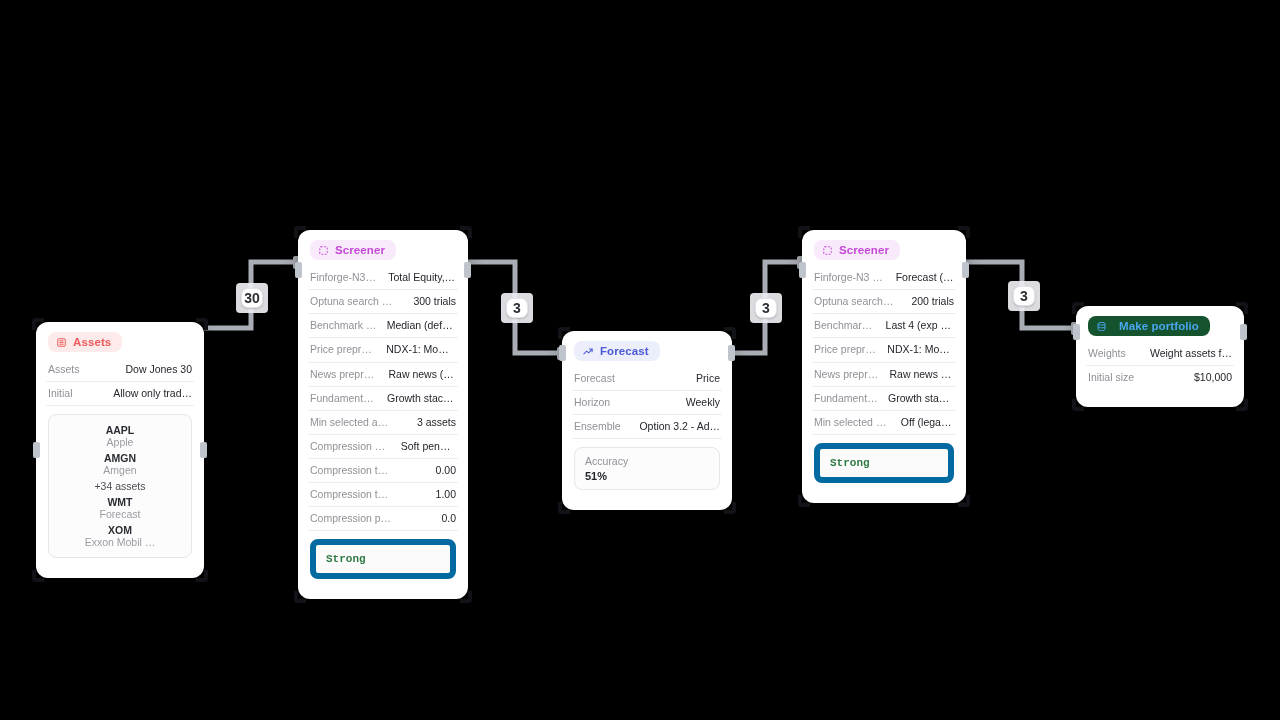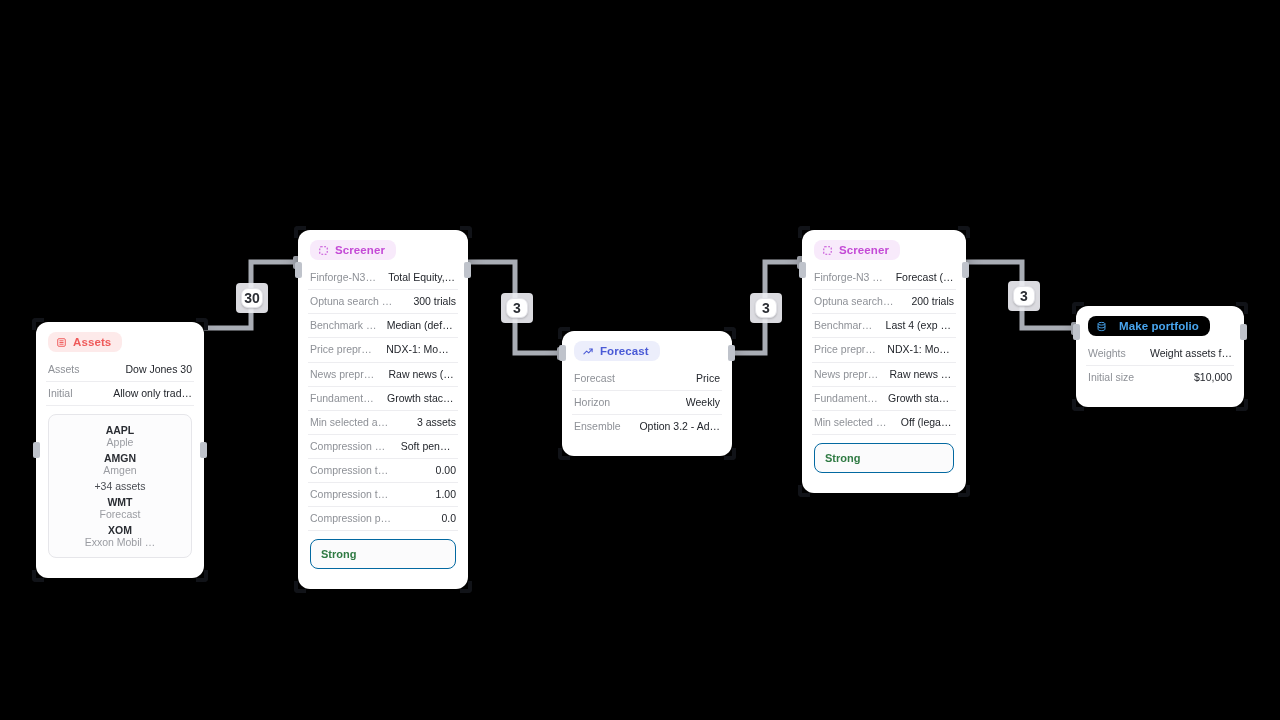--- a/index.html
+++ b/index.html
@@ -57,21 +57,21 @@
     padding: 4px 11px 4px 8px;
     border-radius: 8px;
     font-size: 11.5px; font-weight: bold;
     letter-spacing: .1px;
     margin: 4px 0 6px 2px;
   }
   .chip svg { display: block; }
   .chip-assets    { background: #fdeaea; color: #ef5a5a; }
   .chip-screener  { background: #f8eafb; color: #c44ad6; }
   .chip-forecast  { background: #eceefb; color: #4a5ad6; }
-  .chip-portfolio { background: #000000; color: #49a6ef; gap: 12px; }
+  .chip-portfolio { background: #14532d; color: #49a6ef; gap: 12px; }
 
   
   .row {
     display: flex; align-items: center; justify-content: space-between;
     gap: 10px;
     font-size: 10.5px;
     padding: 5px 2px;
     border-bottom: 1px solid #ededf0;
     line-height: 1.25;
   }
@@ -97,25 +97,25 @@
   }
   .panel-rows .prow {
     display: flex; justify-content: space-between; align-items: center;
     font-size: 10.5px; padding: 2px 0; flex-direction: column;
   }
   .prow .tick { font-weight: bold; color: #2a2d33; }
   .prow .name { color: #9a9ca2; }
 
   .strong-panel {
     margin: 8px 2px 2px 2px;
-    border: 1px solid #0369a1;
+    border: 6px solid #0369a1;
     border-radius: 8px;
     padding: 8px 10px;
     background: #fbfbfc;
-    font-size: 11px; font-weight: bold; color: #2f7a43;
+    font-size: 11px; font-weight: bold; color: #2f7a43; font-family: Liberation Mono, monospace;
   }
 
   .metric-panel {
     margin: 8px 2px 2px 2px;
     border: 1px solid #e6e6ea;
     border-radius: 8px;
     padding: 7px 10px;
     background: #fcfcfd;
   }
   .metric-label { font-size: 10.5px; color: #8e9197; margin-bottom: 3px; }
@@ -329,20 +329,24 @@
         </div>
       <div class="row">
           <span class="k">Horizon</span>
           <span class="v">Weekly</span>
         </div>
       <div class="row">
           <span class="k">Ensemble</span>
           <span class="v">Option 3.2 - Ad…</span>
         </div>
 
+      <div class="metric-panel">
+        <div class="metric-label">Accuracy</div>
+        <div class="metric-value">51%</div>
+      </div>
     </div>
   </div>
 
   <div class="node" id="node-screener-2" style="left:802px; top:230px; width:164px;">
     <span class="corner tl"></span>
     <span class="corner tr"></span>
     <span class="corner bl"></span>
     <span class="corner br"></span>
     <span class="port left" style="top:32px;margin-top:0;"></span>
     <span class="port right" style="top:32px;margin-top:0;"></span>

